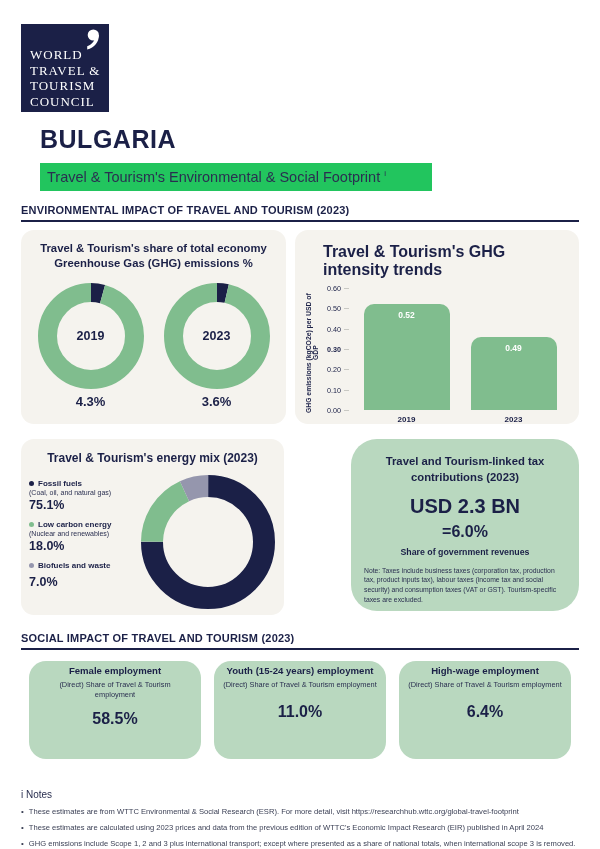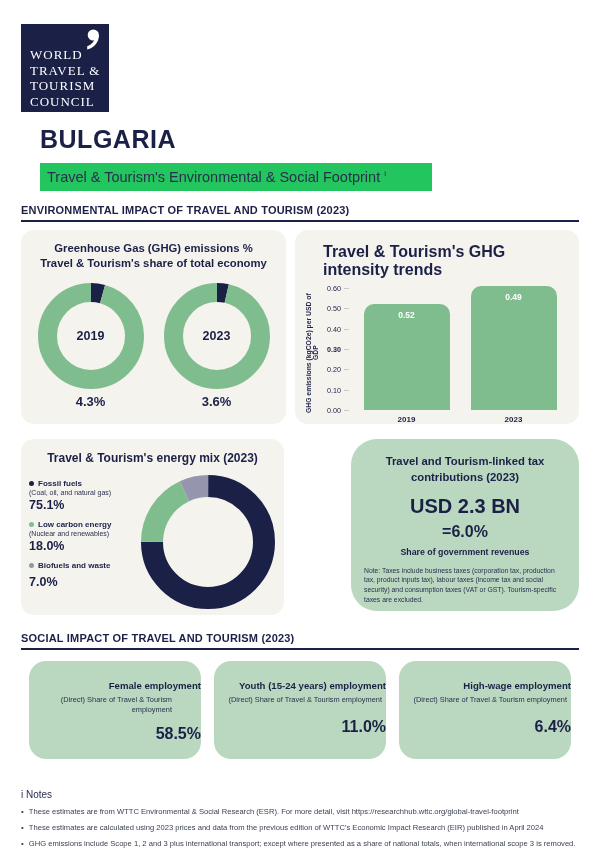--- a/index.html
+++ b/index.html
@@ -67,21 +67,21 @@
   .tax-box { margin-left:auto; width:228px; height:172px; background:#b9d8bf; border-radius:26px;
     padding:15px 13px 0 13px; text-align:center; }
   .tax-title { font-weight:bold; font-size:11.3px; line-height:1.4; }
   .tax-amount { font-weight:bold; font-size:20px; margin-top:9px; }
   .tax-share { font-weight:bold; font-size:16px; margin-top:5px; }
   .tax-caption { font-weight:bold; font-size:8.8px; margin-top:6px; }
   .tax-note { font-size:6.8px; line-height:1.45; margin-top:9px; text-align:left; color:#2a2f50; }
   
   .row3 { display:flex; justify-content:space-between; padding:0 8px; margin-top:11px; }
   .social-box { width:172px; height:98px; background:#b9d8bf; border-radius:17px;
-    padding-top:19px; text-align:right; }
+    padding-top:4px; text-align:center; }
   .social-title { font-weight:bold; font-size:9.6px; }
   .social-sub { font-size:7.4px; line-height:1.4; margin:4px auto 0 auto; color:#2a2f50; padding:0 4px; }
   .social-sub.narrow { max-width:122px; }
   .social-value { font-weight:bold; font-size:16px; margin-top:9px; }
   
   .notes { margin-top:30px; }
   .notes-heading { font-size:10px; color:#2a2f50; }
   .note-item { display:flex; gap:5px; margin-top:6.5px; font-size:7.6px; color:#3c4156; line-height:1.3; }
   .note-item::before { content:"•"; font-size:8px; line-height:1.2; }
   
@@ -123,22 +123,22 @@
       </div>
     </div>
   </div>
 
   <div class="section-header">ENVIRONMENTAL IMPACT OF TRAVEL AND TOURISM (2023)</div>
 
   <div class="row1">
 
     <div class="card card-a">
       <div class="card-a-title">
+        <div>Travel &amp; Tourism's share of total economy</div>
         <div>Greenhouse Gas (GHG) emissions %</div>
-        <div>Travel &amp; Tourism's share of total economy</div>
       </div>
       <div class="donuts-row">
         <div class="donut-wrap">
           <div class="donut-box"><svg width="106" height="106" viewBox="0 0 106 106">
                 <circle cx="53" cy="53" r="43.5" fill="none" stroke="#1b2047" stroke-width="19" pathLength="100" stroke-dasharray="4.3 95.7" stroke-dashoffset="0" transform="rotate(-90 53 53)"></circle>
                 <circle cx="53" cy="53" r="43.5" fill="none" stroke="#80bd8e" stroke-width="19" pathLength="100" stroke-dasharray="95.7 4.299999999999997" stroke-dashoffset="-4.3" transform="rotate(-90 53 53)"></circle>
               </svg>
             <div class="donut-center">2019</div>
           </div>
           <div class="donut-pct">4.3%</div>
@@ -187,21 +187,21 @@
             <div class="tick" style="top: 118px;">
               <span class="tick-label">0.00</span>
               <span class="tick-dash"></span>
             </div>
           </div>
         <div class="bc-main">
           <div class="bar-plot">
               <div class="bar" style="height: 105.733px; background: rgb(128, 189, 142);">
                 <div class="bar-value">0.52</div>
               </div>
-              <div class="bar" style="height: 124px; background: rgb(128, 189, 142);">
+              <div class="bar" style="height: 73px; background: rgb(128, 189, 142);">
                 <div class="bar-value">0.49</div>
               </div>
             </div>
           <div class="x-labels">
               <div class="x-label">2019</div>
               <div class="x-label">2023</div>
             </div>
         </div>
       </div>
     </div>

